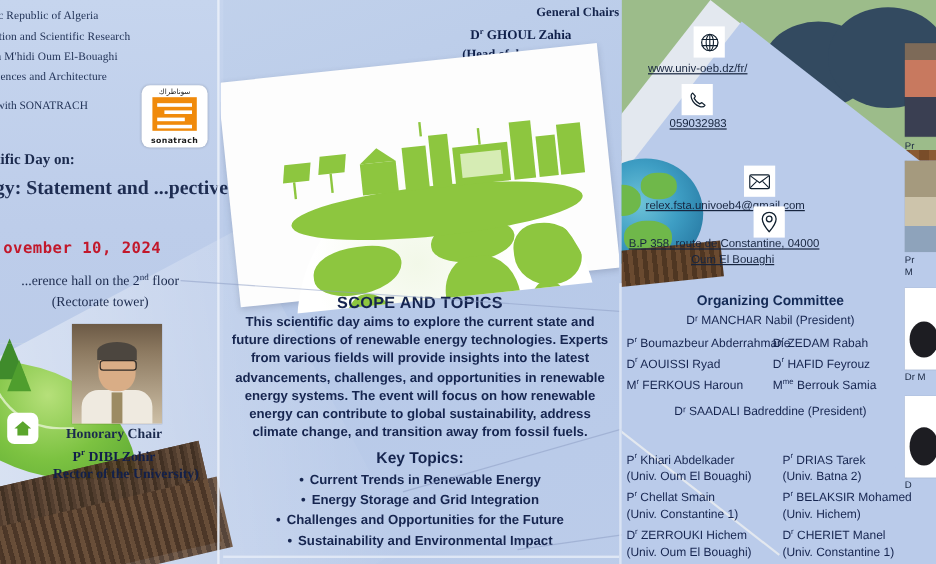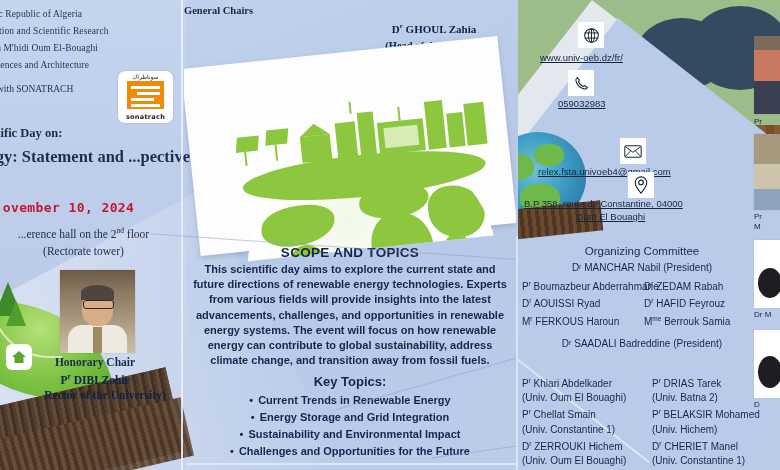--- a/index.html
+++ b/index.html
@@ -83,21 +83,21 @@
   .hc-cap1{position:absolute;left:100px;top:356px;width:190px;text-align:center;transform:translateX(-100px);
       color:#1b2a4d;font-size:11.5px;font-weight:bold;}
   .hc-cap2{position:absolute;left:100px;top:372px;width:190px;text-align:center;transform:translateX(-100px);
       color:#12204a;font-size:11.5px;font-weight:bold;}
   .hc-cap3{position:absolute;left:100px;top:389px;width:210px;text-align:center;transform:translateX(-100px);
       color:#12204a;font-size:11.5px;font-weight:bold;}
   .hc-cap2 sup,.hc-cap3 sup{font-size:7.5px;}
 
   
   .center-col{position:absolute;left:184px;top:0;width:332px;height:470px;overflow:hidden;}
-  .gen-chairs{position:absolute;left:0;top:5px;width:332px;text-align:left;color:#15254d;
+  .gen-chairs{position:absolute;left:0;top:5px;width:332px;text-align:right;color:#15254d;
       font-size:10.5px;font-weight:bold;}
   .chair-l{position:absolute;left:6px;top:22px;width:160px;text-align:center;color:#10204a;font-size:11px;font-weight:bold;}
   .chair-l sup,.chair-r sup{font-size:7px;}
   .chair-lsub{position:absolute;left:6px;top:40px;width:160px;text-align:center;color:#10204a;font-size:10.5px;font-weight:bold;}
   .chair-r{position:absolute;left:170px;top:22px;width:160px;text-align:center;color:#10204a;font-size:11px;font-weight:bold;}
   .chair-rsub{position:absolute;left:170px;top:40px;width:160px;text-align:center;color:#10204a;font-size:10.5px;font-weight:bold;}
 
   
   .globe-card{position:absolute;left:6px;top:52px;width:318px;height:188px;background:#fdfdfd;
       transform:rotate(-6deg);box-shadow:0 2px 5px rgba(60,70,95,.22);}
@@ -153,21 +153,21 @@
   .ic-mail{left:102px;top:138px;}
   .ic-pin{left:110px;top:172px;}
   .ctext{position:absolute;color:#17253f;font-size:9.5px;font-family:"Liberation Sans",sans-serif;white-space:nowrap;text-decoration:underline;}
   .t-web{left:22px;top:52px;}
   .t-phone{left:40px;top:98px;}
   .t-mail{left:20px;top:166px;}
   .t-addr{left:6px;top:198px;}
   .t-addr2{left:58px;top:211px;}
 
   .sect-title{position:absolute;width:232px;text-align:center;color:#142a55;
-      font-size:11.5px;font-weight:normal;font-family:"Liberation Sans",sans-serif;}
+      font-size:11.5px;font-weight:bold;font-family:"Liberation Sans",sans-serif;}
   .sect-pres{position:absolute;width:232px;text-align:center;color:#16254f;
       font-size:10px;font-family:"Liberation Sans",sans-serif;}
   .oc-title{left:8px;top:245px;}
   .oc-pres{left:8px;top:262px;}
   .sc-title{left:8px;top:343px;}
   .sc-pres{left:8px;top:338px;}
   .memcol{position:absolute;color:#16254f;font-size:10px;line-height:14px;
       font-family:"Liberation Sans",sans-serif;white-space:nowrap;}
   .oc-l{left:4px;top:277px;}
   .oc-r{left:126px;top:277px;}
@@ -289,22 +289,22 @@
       </div>
     </div>
 
     <div class="scope-title">SCOPE AND TOPICS</div>
     <div class="scope-body">This scientific day aims to explore the current state and future directions of renewable energy technologies. Experts from various fields will provide insights into the latest advancements, challenges, and opportunities in renewable energy systems. The event will focus on how renewable energy can contribute to global sustainability, address climate change, and transition away from fossil fuels.</div>
 
     <div class="key-title">Key Topics:</div>
     <ul class="key-list">
       <li>Current Trends in Renewable Energy</li>
       <li>Energy Storage and Grid Integration</li>
+      <li>Challenges and Opportunities for the Future</li>
       <li>Sustainability and Environmental Impact</li>
-      <li>Challenges and Opportunities for the Future</li>
     </ul>
   </div>
 
   <div class="hair" style="left:150px;top:248px;width:420px;transform:rotate(4deg);"></div>
   <div class="hair" style="left:330px;top:368px;width:300px;transform:rotate(-16deg);"></div>
   <div class="hair" style="left:430px;top:438px;width:280px;transform:rotate(-8deg);"></div>
   <div class="thin-line hdiv-mid"></div>
 
   <div class="right-col">
     <div class="rc-green"></div>

